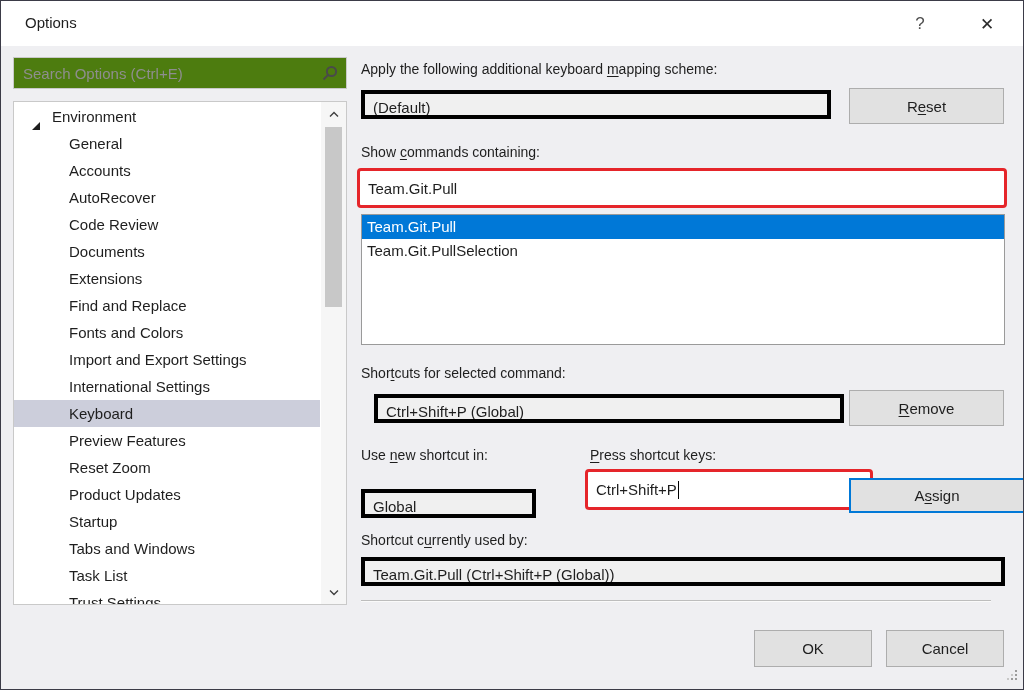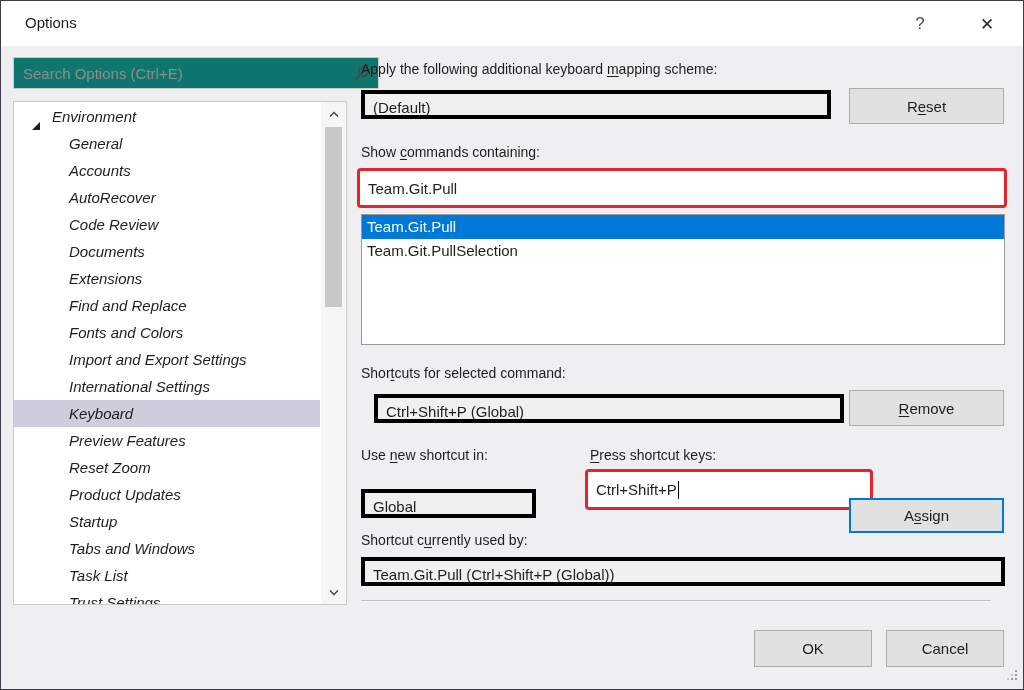--- a/index.html
+++ b/index.html
@@ -8,30 +8,30 @@
     border:1px solid #3b3b47;background:#efeff2;overflow:hidden;
     font-family:"Liberation Sans",sans-serif;color:#1e1e1e;font-size:15px;
   }
   
   .titlebar{position:absolute;left:0;top:0;right:0;height:45px;background:#ffffff;}
   .title{position:absolute;left:24px;top:13px;font-size:15px;}
   .tb-btn{position:absolute;top:8px;width:36px;height:30px;display:flex;align-items:center;justify-content:center;cursor:default;}
   .help-btn{left:901px;color:#4f4f4f;font-size:17px;}
   .close-btn{left:968px;color:#2b2b2b;font-size:17px;}
   
-  .searchbox{position:absolute;left:12px;top:56px;width:366px;height:32px;box-sizing:border-box;
-    background:#0f766e;border:1px solid #c9c9c9;}
+  .searchbox{position:absolute;left:12px;top:56px;width:334px;height:32px;box-sizing:border-box;
+    background:#4d7c0f;border:1px solid #c9c9c9;}
   .searchbox input{position:absolute;left:0;top:0;width:298px;height:30px;border:none;outline:none;
     padding:0 0 0 9px;font-family:"Liberation Sans",sans-serif;font-size:15px;color:#1e1e1e;background:transparent;}
   .searchbox input::placeholder{color:#8e8e8e;opacity:1;}
   .search-icon{position:absolute;right:8px;top:7px;}
   .tree{position:absolute;left:12px;top:100px;width:334px;height:504px;box-sizing:border-box;
     background:#fff;border:1px solid #c9c9c9;overflow:hidden;}
   .tree-rows{position:absolute;left:0;top:1px;right:26px;}
-  .tree-row{position:relative;height:27px;line-height:27px;padding-left:55px;white-space:nowrap;cursor:default;font-style:italic;}
+  .tree-row{position:relative;height:27px;line-height:27px;padding-left:55px;white-space:nowrap;cursor:default;}
   .tree-row.root{padding-left:38px;}
   .tree-row.selected{background:#cccedb;}
   .expander{position:absolute;left:17px;top:9px;}
   
   .scrollbar{position:absolute;top:0;right:0;width:25px;height:100%;background:#f6f6f6;}
   .sb-btn{position:absolute;left:0;width:25px;height:20px;display:flex;align-items:center;justify-content:center;}
   .sb-up{top:2px;} .sb-down{bottom:2px;}
   .sb-thumb{position:absolute;left:4px;right:4px;top:25px;height:180px;background:#c8c8c8;}
   
   .lbl{position:absolute;white-space:nowrap;font-size:14px;}
@@ -182,21 +182,21 @@
           <polyline points="1,1 5,5 9,1" fill="none" stroke="#565656" stroke-width="1.3"></polyline>
         </svg>
     </span>
   </div>
   <div class="annot" style="left:584px;top:468px;width:288px;height:41px;">
     <div class="txt">
       <span>Ctrl+Shift+P</span>
         <span class="caret"></span>
     </div>
   </div>
-  <div class="btn focused" style="left:848px;top:497px;width:155px;height:35px;">
+  <div class="btn focused" style="left:848px;top:477px;width:176px;height:35px;">
     <span><span>A</span><span class="u">s</span><span>sign</span></span>
   </div>
 
   <div class="lbl" style="left:360px;top:531px;">
     <span>Shortcut c</span><span class="u">u</span><span>rrently used by:</span>
   </div>
   <div class="combo" style="left:360px;top:556px;width:644px;">
     <span>Team.Git.Pull (Ctrl+Shift+P (Global))</span>
     <span class="chev">
       <svg width="10" height="6" viewBox="0 0 10 6">

